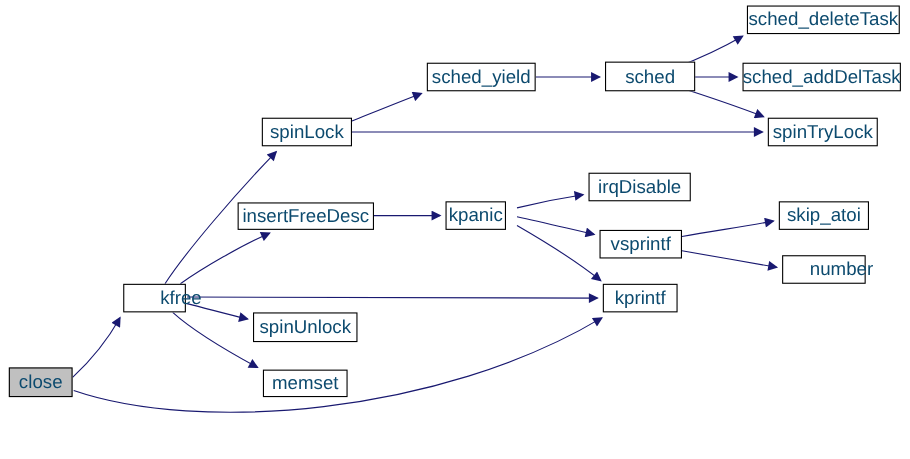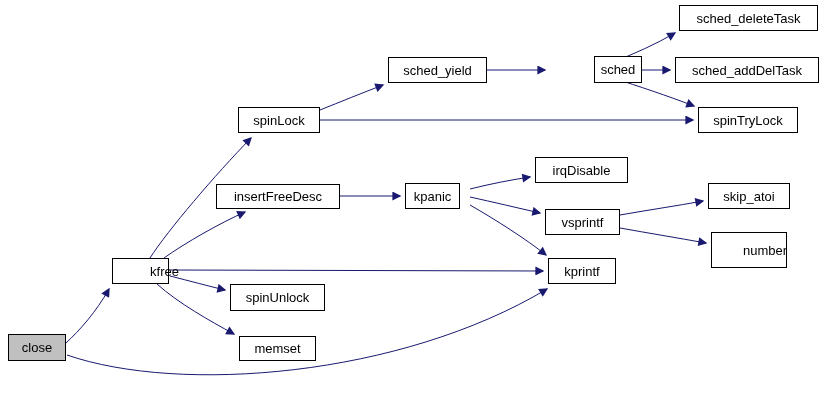--- a/index.html
+++ b/index.html
@@ -29,22 +29,22 @@
   }
   #arrowhead path {
     fill: #191970;
     stroke: none;
   }
   .node {
     position: absolute;
     box-sizing: border-box;
     border: 1px solid #000000;
     background: #ffffff;
-    color: #000000;
-    font-size: 13px;
+    color: #0c4a6e;
+    font-size: 17px;
     display: flex;
     align-items: center;
     justify-content: center;
     white-space: nowrap;
     cursor: pointer;
   }
   .node.current {
     background: #c0c0c0;
     cursor: default;
   }
@@ -82,39 +82,39 @@
   </svg>
 
   <div class="node current" style="left:8px; top:334px; width:58px; height:27px;">close</div>
 
   <div class="node" style="left:112px; top:258px; width:57px; height:26px;padding-left:48px;">kfree</div>
 
   <div class="node" style="left:238px; top:107px; width:82px; height:26px;">spinLock</div>
 
   <div class="node" style="left:388px; top:57px; width:99px; height:26px;">sched_yield</div>
 
-  <div class="node" style="left:550px; top:56px; width:48px; height:27px;margin-left:44px;">sched</div>
+  <div class="node" style="left:550px; top:56px; width:82px; height:27px;">sched</div>
 
   <div class="node" style="left:679px; top:5px; width:139px; height:26px;">sched_deleteTask</div>
 
   <div class="node" style="left:675px; top:57px; width:144px; height:26px;">sched_addDelTask</div>
 
   <div class="node" style="left:698px; top:107px; width:100px; height:26px;">spinTryLock</div>
 
   <div class="node" style="left:216px; top:184px; width:124px; height:25px;">insertFreeDesc</div>
 
   <div class="node" style="left:405px; top:183px; width:55px; height:26px;">kpanic</div>
 
   <div class="node" style="left:535px; top:157px; width:93px; height:26px;">irqDisable</div>
 
   <div class="node" style="left:545px; top:209px; width:75px; height:26px;text-align:right;">vsprintf</div>
 
   <div class="node" style="left:708px; top:183px; width:82px; height:26px;">skip_atoi</div>
 
-  <div class="node" style="left:711px; top:232px; width:76px; height:36px;padding-left:32px;">number</div>
+  <div class="node" style="left:711px; top:232px; width:76px; height:26px;padding-left:32px;">number</div>
 
   <div class="node" style="left:548px; top:258px; width:68px; height:26px;">kprintf</div>
 
   <div class="node" style="left:230px; top:284px; width:95px; height:27px;">spinUnlock</div>
 
   <div class="node" style="left:239px; top:336px; width:77px; height:25px;">memset</div>
 
 </div>
 
 </body></html>

